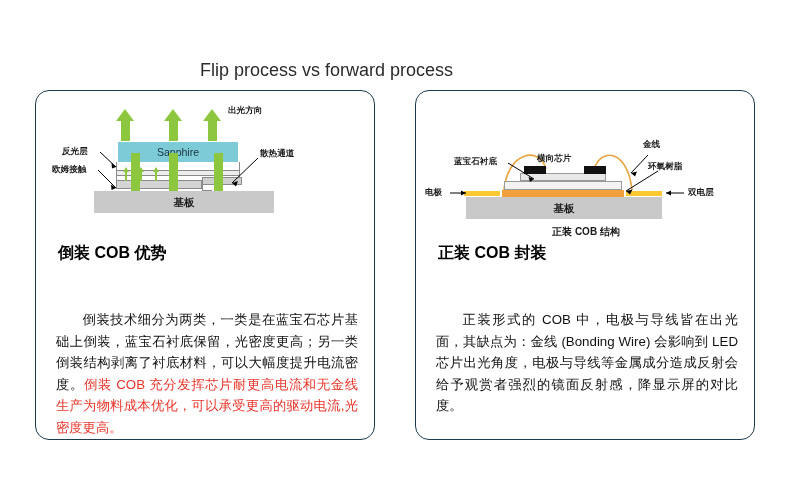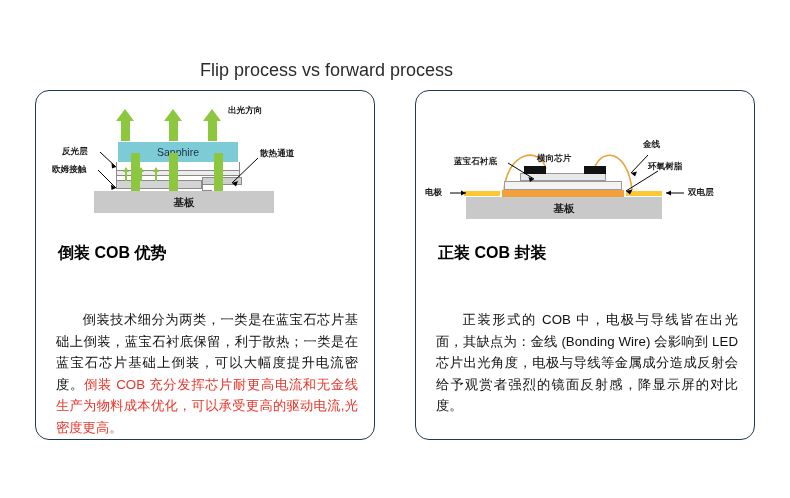--- a/index.html
+++ b/index.html
@@ -158,21 +158,21 @@
       </svg>
 
       <div class="lbl" style="left:26px;top:55px;">反光层</div>
       <div class="lbl" style="left:16px;top:73px;">欧姆接触</div>
       <div class="lbl" style="left:224px;top:57px;">散热通道</div>
 
     </div>
 
     <div class="sect-head">倒装 COB 优势</div>
 
-    <p class="body-text"><span>倒装技术细分为两类，一类是在蓝宝石芯片基础上倒装，蓝宝石衬底保留，利于散热；一类是在蓝宝石芯片基础上倒装，可以大幅度提升电流密度。</span><span class="hl">倒装 COB 充分发挥芯片耐更高电流和无金线生产为物料成本优化，可以承受更高的驱动电流,光密度更高。</span></p>
+    <p class="body-text"><span>倒装技术细分为两类，一类是在蓝宝石芯片基础上倒装，蓝宝石衬底保留，光密度更高；另一类倒装结构剥离了衬底材料，可以大幅度提升电流密度。</span><span class="hl">倒装 COB 充分发挥芯片耐更高电流和无金线生产为物料成本优化，可以承受更高的驱动电流,光密度更高。</span></p>
   </div>
 
   <div class="card card-right">
 
     <div class="fig">
 
       <svg class="leaders">
         <path d="M 88 99 C 92 60, 124 55, 130 78" stroke="#E8A33D" stroke-width="1.6" fill="none"></path>
         <path d="M 216 99 C 212 60, 186 55, 178 78" stroke="#E8A33D" stroke-width="1.6" fill="none"></path>
       </svg>
@@ -203,20 +203,21 @@
         <polygon points="250,102 255,99.5 255,104.5" fill="#000"></polygon>
       </svg>
 
       <div class="lbl" style="left:38px;top:65px;">蓝宝石衬底</div>
       <div class="lbl" style="left:121px;top:62px;">横向芯片</div>
       <div class="lbl" style="left:227px;top:48px;text-align:center;">金线</div>
       <div class="lbl" style="left:232px;top:70px;">环氧树脂</div>
       <div class="lbl" style="left:9px;top:96px;">电极</div>
       <div class="lbl" style="left:272px;top:96px;">双电层</div>
 
+      <div class="figcap" style="top:134px;">正装 COB 结构</div>
     </div>
 
     <div class="sect-head">正装 COB 封装</div>
 
     <p class="body-text"><span>正装形式的 COB 中，电极与导线皆在出光面，其缺点为：金线 (Bonding Wire) 会影响到 LED 芯片出光角度，电极与导线等金属成分造成反射会给予观赏者强烈的镜面反射感，降显示屏的对比度。</span><span class="hl"></span></p>
   </div>
 
 </div>
 
 </body></html>

